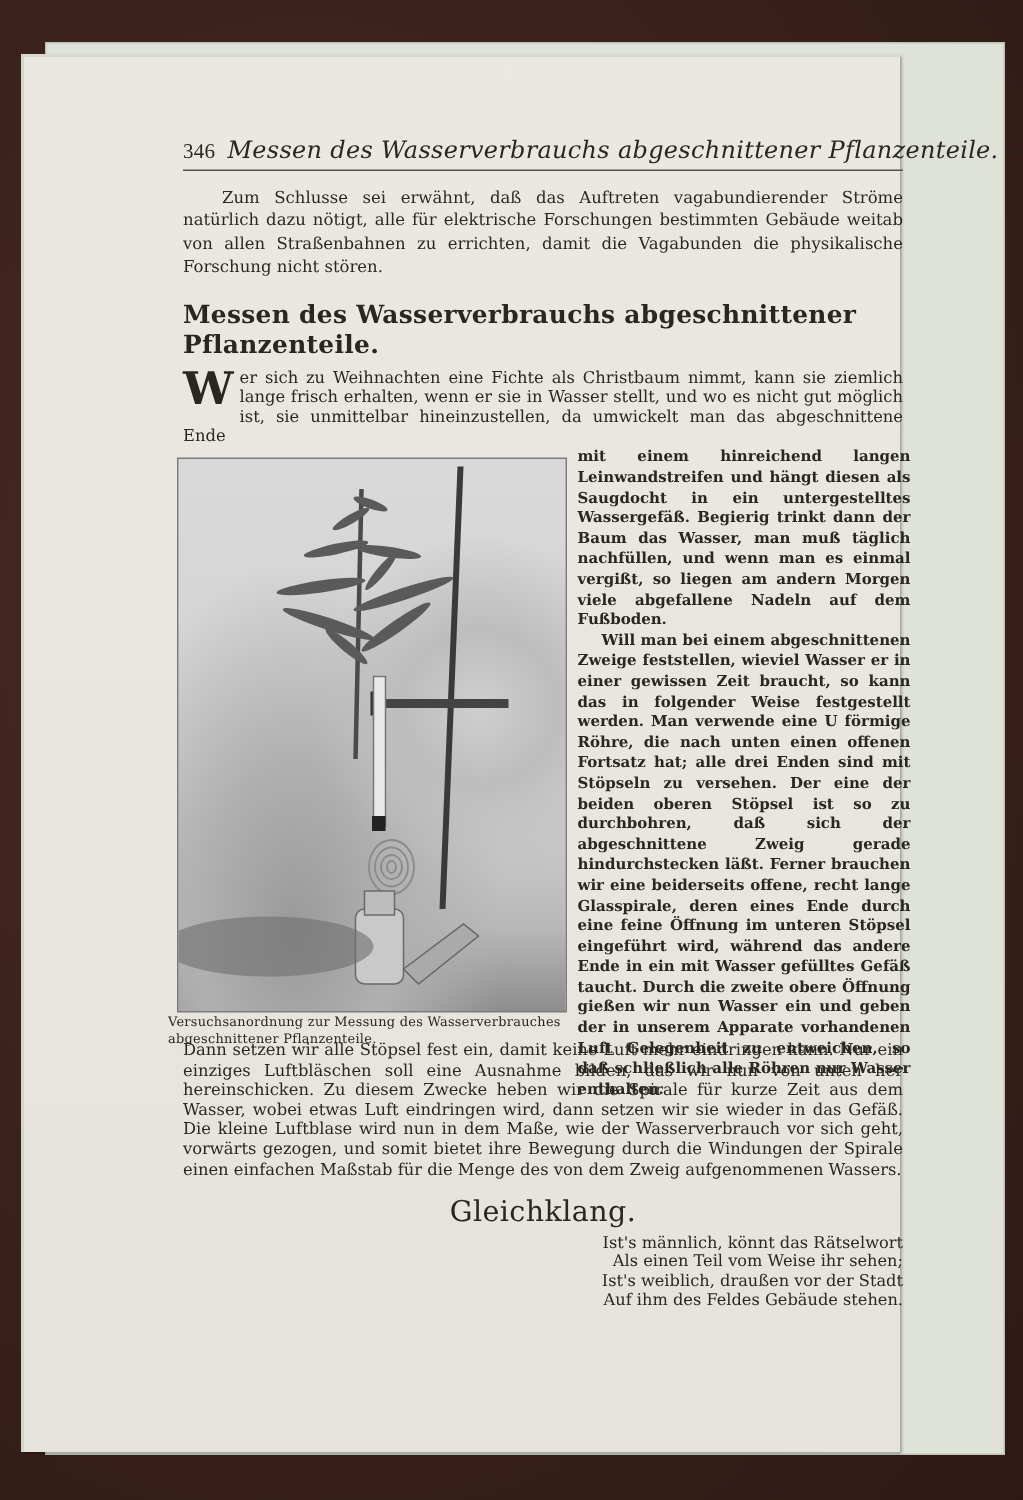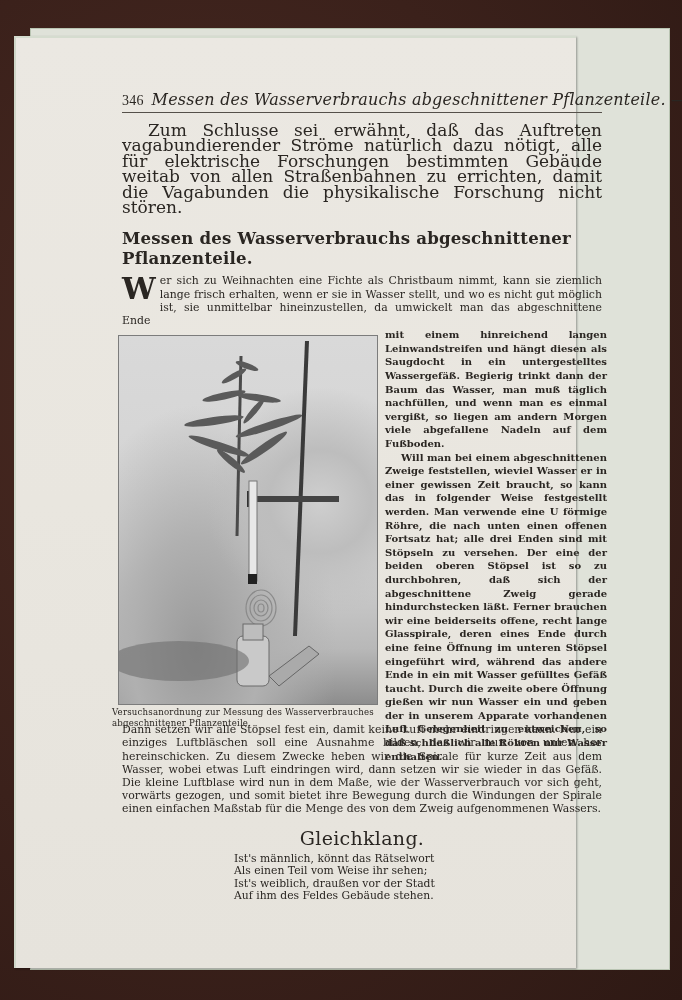--- a/index.html
+++ b/index.html
@@ -9,37 +9,38 @@
     font-family: "DejaVu Serif", serif;
   }
   .page-under {
     position:absolute; left:30px; top:28px; width:638px; height:940px;
     background:#dfe2d9; border:1px solid #b9c4b2;
   }
   .page {
     position:absolute; left:14px; top:36px; width:562px; height:932px;
     background: linear-gradient(180deg,#ebe8e2 0%, #e9e6df 50%, #e6e3dc 100%);
     box-shadow: 1px 1px 2px rgba(0,0,0,0.35);
+    padding-left: 24px;
   }
   .page::before {
     content:""; position:absolute; left:0; top:0; right:0; bottom:0;
     border-left:2px solid #cfd7c9; border-top:2px solid #d5dccf;
     pointer-events:none;
   }
   .content { position:absolute; left:108px; top:54px; width:480px; color:#2a2622; }
 
   .running-head {
     display:flex; align-items:baseline; justify-content:space-between;
     font-size:11.5px; border-bottom:1px solid #55504a; padding-bottom:3px;
     letter-spacing:0.2px;
   }
   .running-head .pg { font-family:"Liberation Serif", serif; font-size:14px; margin-right:8px; }
   .running-head .rh-title { flex:1; white-space:nowrap; font-size:16px;font-style:italic; }
 
-  .para { font-size:17px; line-height:15.4px; text-align:justify; margin:0; }
+  .para { font-size:11px; line-height:15.4px; text-align:justify; margin:0; }
   .para.indent { text-indent:26px; }
   .p1 { margin-top:10px; }
 
   .article-title {
     font-family:"DejaVu Serif", serif; font-weight:bold;
     font-size:16.6px; line-height:20px; margin-top:13px; letter-spacing:0.2px;
   }
 
   .body-small { font-size:10.9px; line-height:13.2px; text-align:justify; }
   .dropcap {
@@ -65,21 +66,21 @@
   }
   .side-col {
     position:absolute; left:263px; top:-3px; width:222px;
     font-size:10px; line-height:13.6px; text-align:justify;font-weight:bold;
   }
   .side-col p { margin:0; }
   .side-col .indent { text-indent:16px; }
 
   .after-text { margin-top:-34px; }
   .poem-title { text-align:center; font-size:19px; margin-top:10px; letter-spacing:0.3px; }
-  .poem { margin:4px 0 0 112px; font-size:10.8px; line-height:12.6px; }
+  .poem { margin:4px 0 0 112px; font-size:10.8px; line-height:12.6px;text-align:right; }
   .poem div { white-space:nowrap; }
 </style>
 </head>
 <body>
 
 <div class="page-under"></div>
 <div class="page">
   <div class="content">
 
     <div class="running-head">

